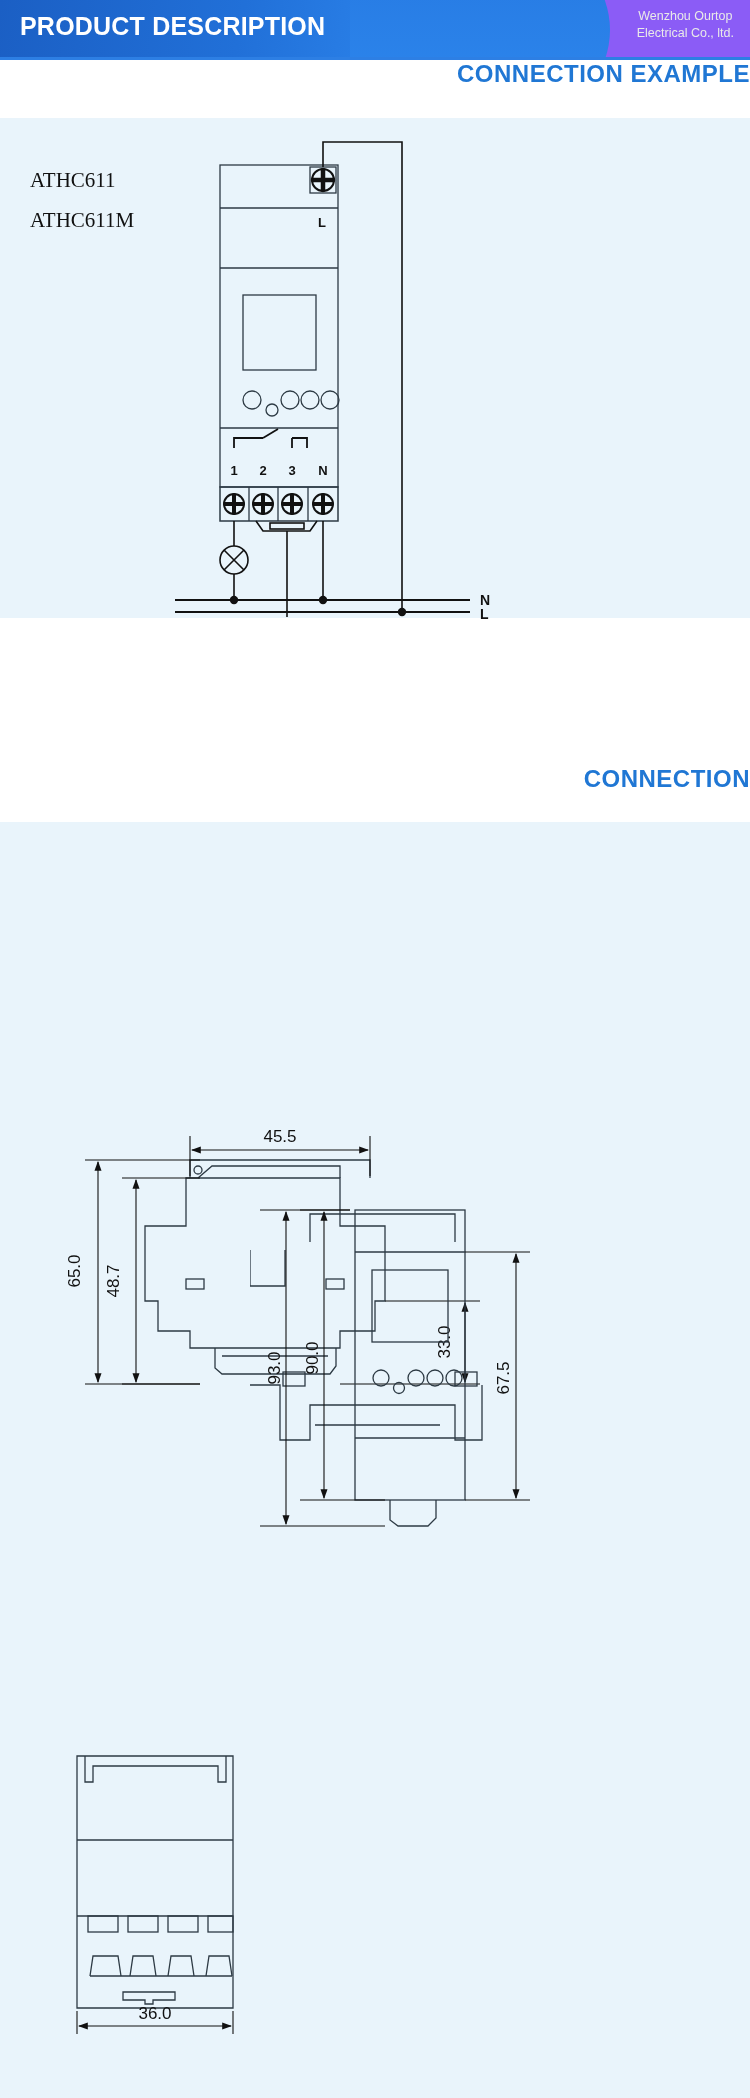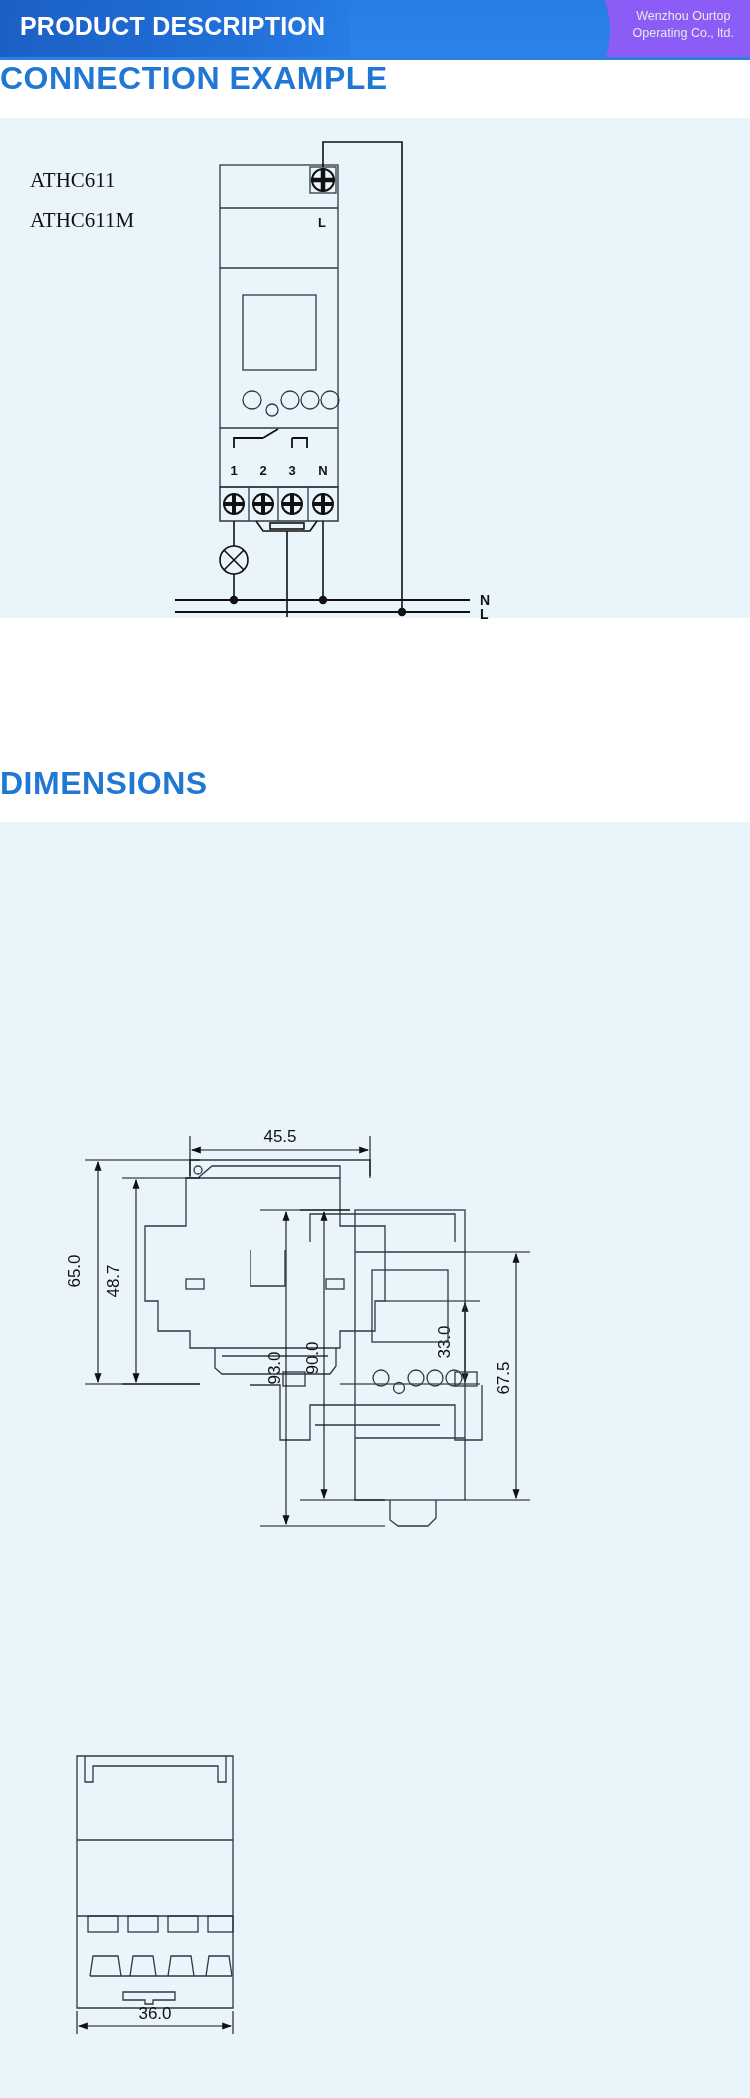--- a/index.html
+++ b/index.html
@@ -29,23 +29,23 @@
   }
   .brand{
     position:absolute;right:16px;top:8px;text-align:center;
     font-family:"Liberation Sans", sans-serif;
     font-size:12.5px;color:#e9e9e9;line-height:1.32;
   }
   .banner-underline{position:absolute;left:0;top:57px;width:750px;height:3px;background:#2d7fe4;}
 
   
   .sec-title{
-    position:absolute;width:750px;text-align:left;
+    position:absolute;width:750px;text-align:right;
     font-family:"Liberation Sans", sans-serif;
-    font-weight:bold;font-size:32px;color:#2077d4;
+    font-weight:bold;font-size:24px;color:#2077d4;
     letter-spacing:0.5px;
   }
   #title-connection{top:60px;}
   #title-dimensions{top:765px;}
 
   
   .panel{position:absolute;left:0;background:#e9f4fb;}
   #panel-connection{top:118px;width:750px;height:500px;}
   #panel-dimensions{top:822px;width:750px;height:1276px;}
 
@@ -86,21 +86,21 @@
 </style>
 </head>
 <body>
 
 <div class="banner">
   <div class="banner-blue"></div>
   <div class="banner-curve"></div>
   <div class="banner-title">PRODUCT DESCRIPTION</div>
   <div class="brand">
     <div>Wenzhou Ourtop</div>
-    <div>Operating Co., ltd.</div>
+    <div>Electrical Co., ltd.</div>
   </div>
 </div>
 <div class="banner-underline"></div>
 
 <div class="sec-title" id="title-connection">CONNECTION EXAMPLE</div>
 <div class="panel" id="panel-connection"></div>
 
 <div class="model-label" id="model-1">ATHC611</div>
 <div class="model-label" id="model-2">ATHC611M</div>
 
@@ -241,21 +241,21 @@
         <div class="prog-bold">Pulse Program: 44 memory locations</div>
       </td>
     </tr>
     <tr>
       <td class="c-type">ATHC622M</td>
       <td class="c-volt">12-240VAC/DC</td>
     </tr>
   </tbody>
 </table>
 
-<div class="sec-title" id="title-dimensions">DIMENSIONS</div>
+<div class="sec-title" id="title-dimensions">CONNECTION</div>
 <div class="panel" id="panel-dimensions"></div>
 
 <div class="svg-wrap" style="left:40px;top:1116px;">
 <svg width="480" height="290" viewBox="0 0 480 290" xmlns="http://www.w3.org/2000/svg">
   <defs>
     <marker id="ah" markerWidth="9" markerHeight="9" refX="8" refY="3.2" orient="auto">
       <path d="M0,0 L9,3.2 L0,6.4 z" fill="#111"></path>
     </marker>
     <marker id="ah-s" markerWidth="9" markerHeight="9" refX="1" refY="3.2" orient="auto">
       <path d="M9,0 L0,3.2 L9,6.4 z" fill="#111"></path>

